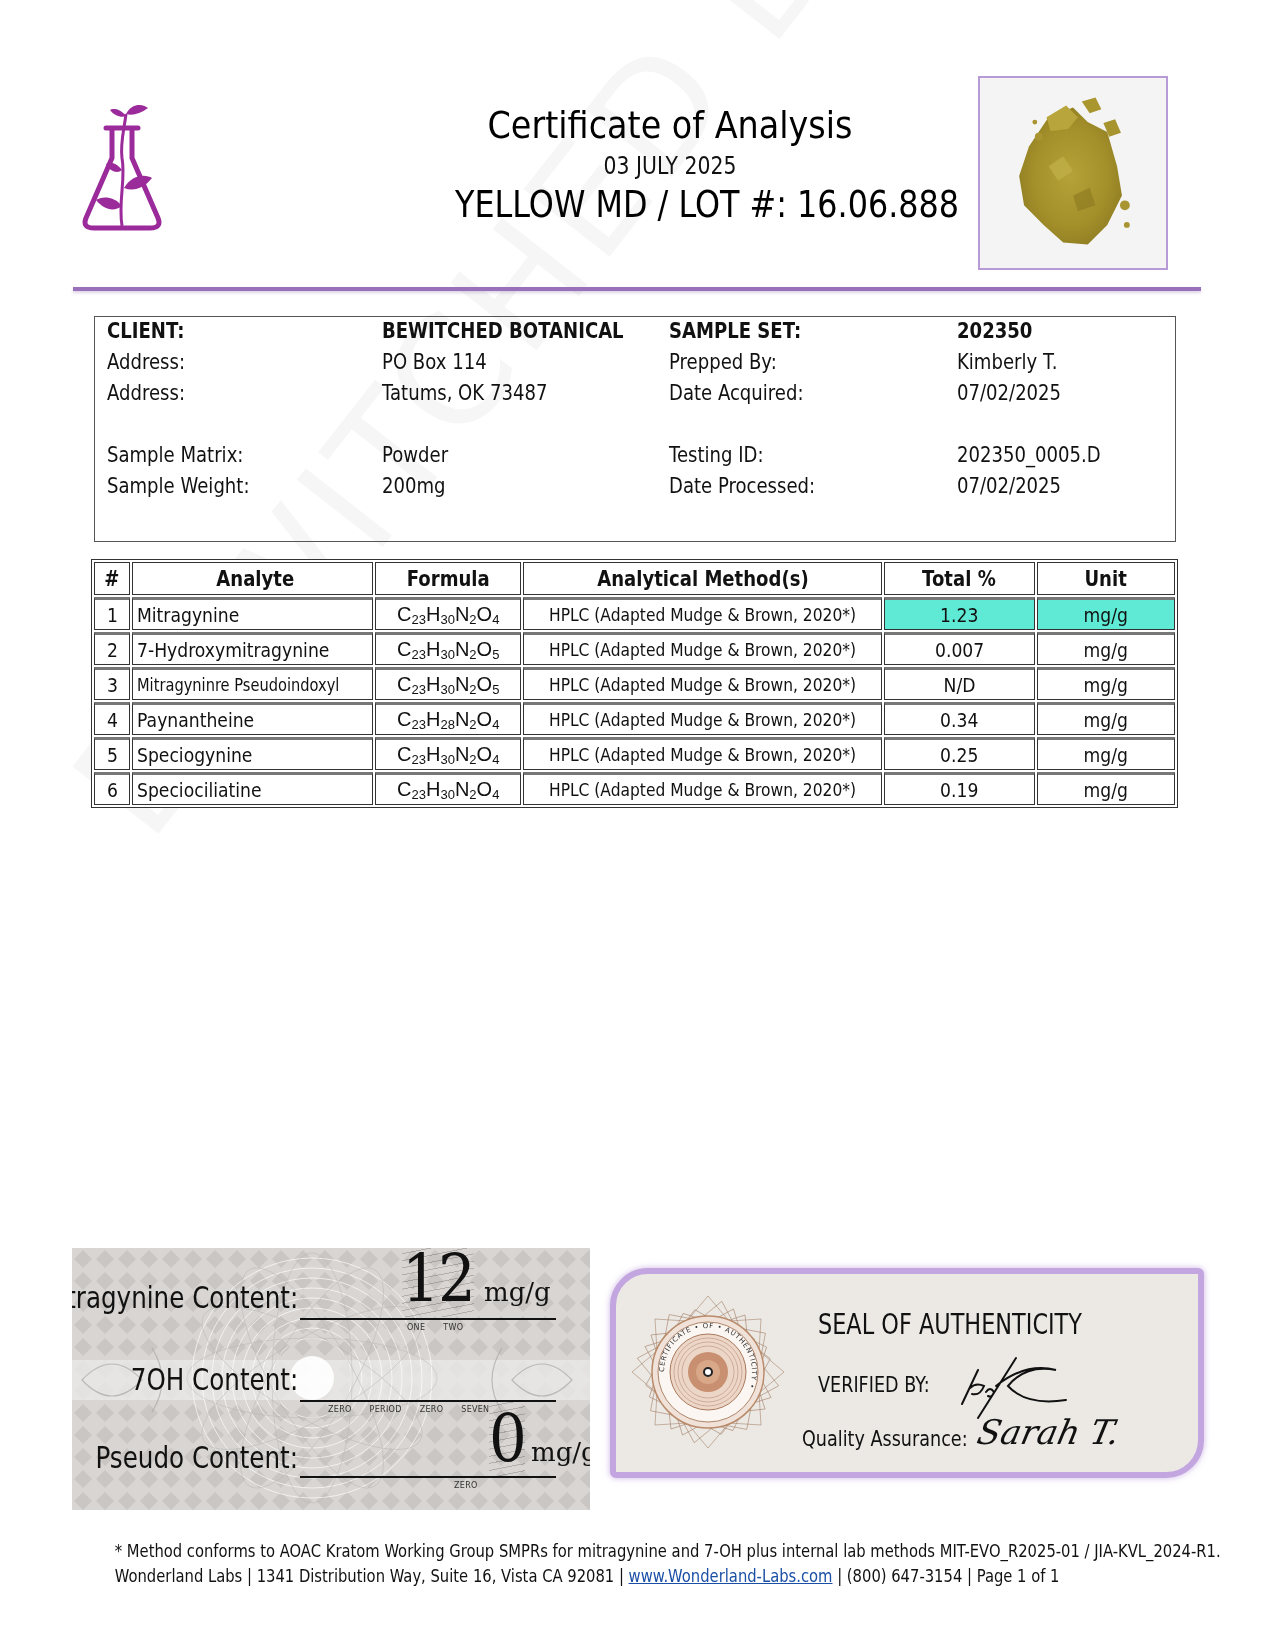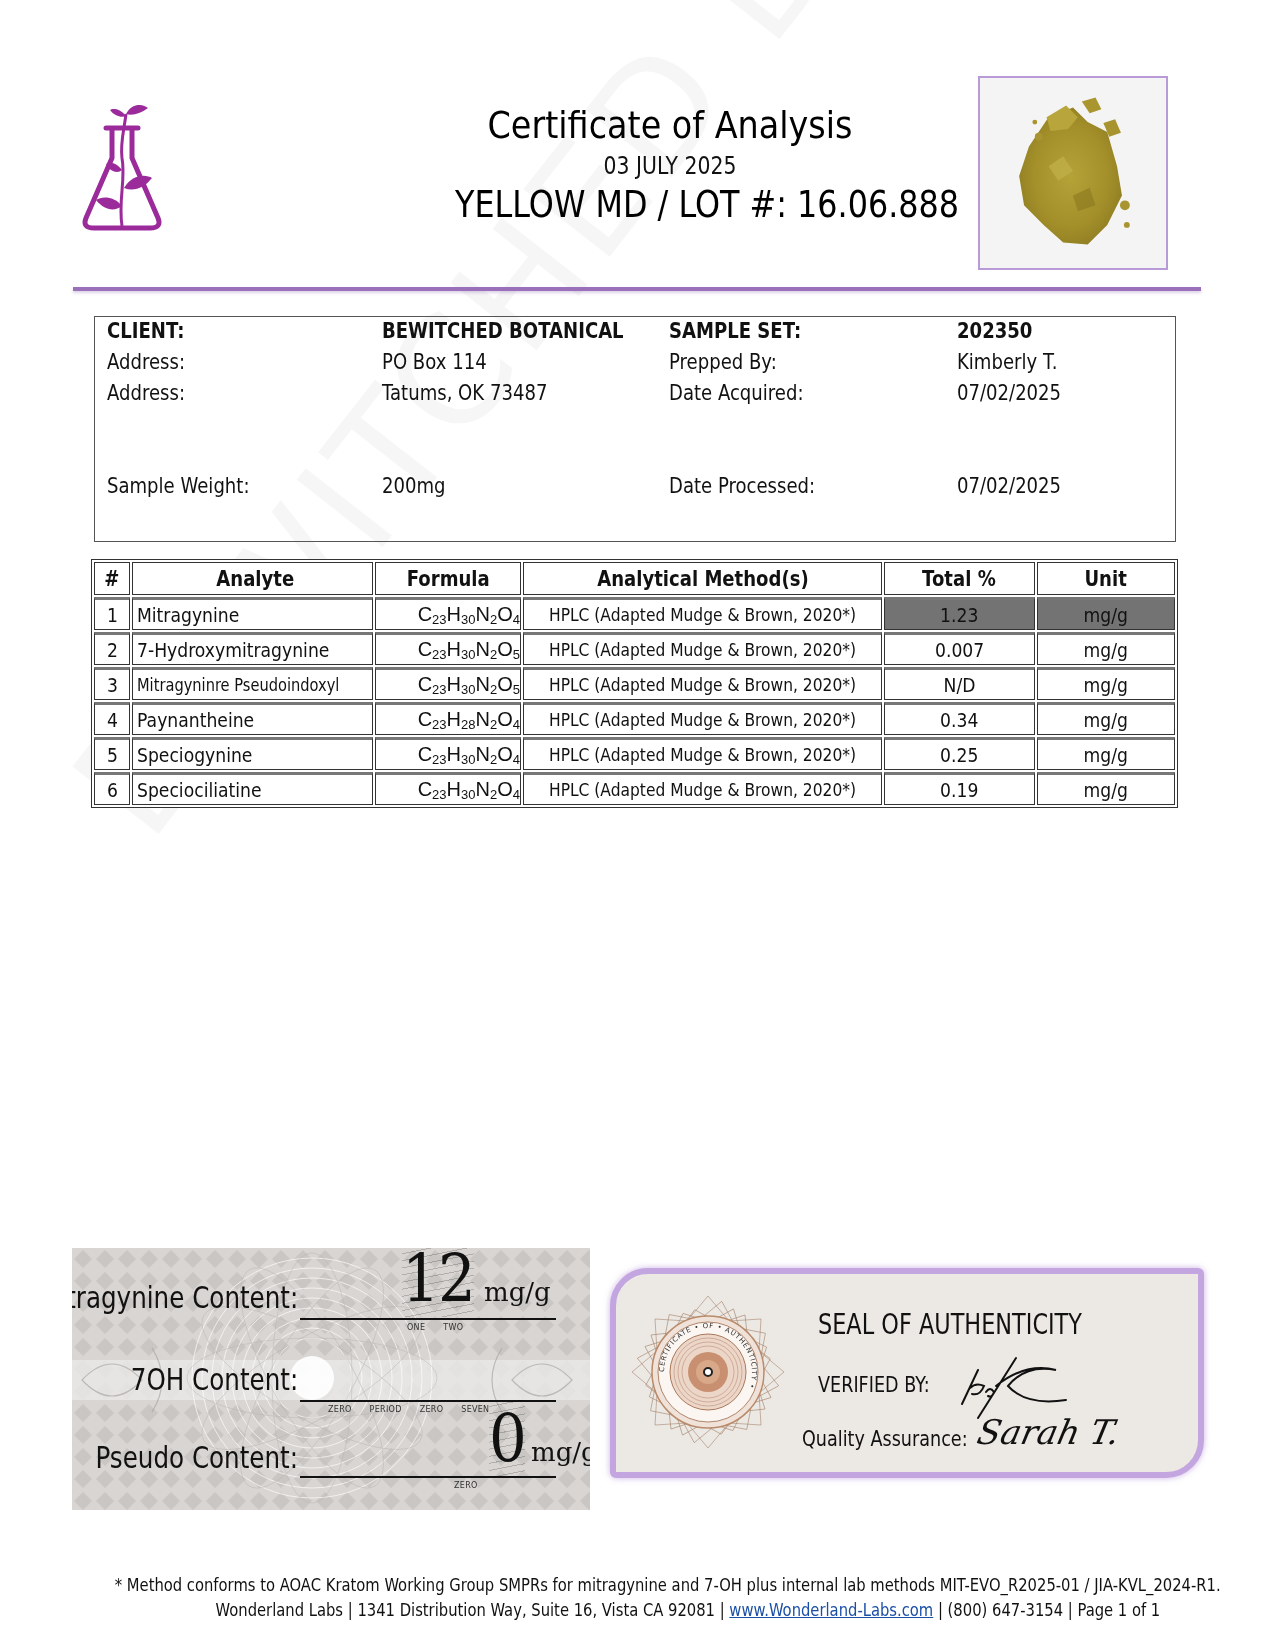--- a/index.html
+++ b/index.html
@@ -49,25 +49,25 @@
     .results { position: absolute; left: 91px; top: 559px; width: 1087px; border-collapse: separate; border-spacing: 2px;
       border: 1.5px solid #333; z-index: 1; background: #fff; }
     .results th, .results td { border: 1.5px solid #333; height: 33px; font-family: "DejaVu Sans", sans-serif; color: #111; }
     .results th { font-size: 21px; font-weight: 700; text-align: center; }
     .results td { font-size: 20px; }
     .results tr.data td { border-top: 3px solid #777; }
     .txt { display: inline-block; transform: scaleX(0.86); white-space: nowrap; }
     .txt-l { transform-origin: left center; }
     .col-num { width: 40px; text-align: center; }
     .col-analyte { width: 222px; padding-left: 4px; }
-    .col-formula { width: 155px; text-align: right; font-family: "Liberation Sans", sans-serif !important; }
+    .col-formula { width: 155px; text-align: center; font-family: "Liberation Sans", sans-serif !important; }
     .col-method { width: 325px; text-align: center; font-size: 18px !important; }
     .col-total { width: 165px; text-align: center; }
     .col-unit { width: 158px; text-align: center; }
-    .hl { background: #737373; }
+    .hl { background: #5eead4; }
     .small-analyte { font-size: 17px !important; }
     sub { font-size: 13px; vertical-align: -3px; }
 
     
     .content-box { position: absolute; left: 72px; top: 1248px; width: 518px; height: 262px; overflow: hidden; z-index: 1;
       background: #d6d3d0; }
     .content-box .pattern { position: absolute; inset: 0; }
     .cb-label { position: absolute; font-family: "DejaVu Sans", sans-serif; font-size: 30px; color: #111;
       transform: scaleX(0.82); transform-origin: right center; white-space: nowrap; text-align: right; }
     .cb-line { position: absolute; height: 2px; background: #111; }
@@ -86,21 +86,21 @@
       transform: scaleX(0.8); transform-origin: left center; white-space: nowrap; color: #111; }
     .seal-verified { position: absolute; left: 202px; top: 98px; font-family: "DejaVu Sans", sans-serif; font-size: 22px;
       transform: scaleX(0.8); transform-origin: left center; white-space: nowrap; color: #111; }
     .seal-qa { position: absolute; left: 186px; top: 152px; font-family: "DejaVu Sans", sans-serif; font-size: 22px;
       transform: scaleX(0.8); transform-origin: left center; white-space: nowrap; color: #111; }
     .sig1 { position: absolute; left: 340px; top: 78px; width: 120px; height: 70px; }
     .sig2 { position: absolute; left: 362px; top: 138px; font-family: "DejaVu Serif", serif; font-style: italic; font-size: 34px;
       color: #111; white-space: nowrap; transform: skewX(-12deg); }
 
     
-    .footer { position: absolute; left: 0; top: 1572px; width: 1275px; text-align: right; z-index: 1; }
+    .footer { position: absolute; left: 0; top: 1538px; width: 1275px; text-align: left; z-index: 1; }
     .footer-line { font-family: "DejaVu Sans", sans-serif; font-size: 18px; line-height: 25px; color: #111;
       transform: scaleX(0.82); white-space: nowrap; }
     .footer a { color: #1a4fa6; text-decoration: underline; }
   </style>
 </head>
 <body>
 
 <div class="watermark">BEWITCHED BOTANICAL</div>
 
 <div class="header">
@@ -161,20 +161,26 @@
     <span class="c2">PO Box 114</span>
     <span class="c3">Prepped By:</span>
     <span class="c4">Kimberly T.</span>
   </div>
   <div class="info-row" style="top:64px">
     <span class="c1">Address:</span>
     <span class="c2">Tatums, OK 73487</span>
     <span class="c3">Date Acquired:</span>
     <span class="c4">07/02/2025</span>
   </div>
+  <div class="info-row" style="top:126px">
+    <span class="c1">Sample Matrix:</span>
+    <span class="c2">Powder</span>
+    <span class="c3">Testing ID:</span>
+    <span class="c4">202350_0005.D</span>
+  </div>
   <div class="info-row" style="top:157px">
     <span class="c1">Sample Weight:</span>
     <span class="c2">200mg</span>
     <span class="c3">Date Processed:</span>
     <span class="c4">07/02/2025</span>
   </div>
 </div>
 
 <table class="results">
   <thead>

